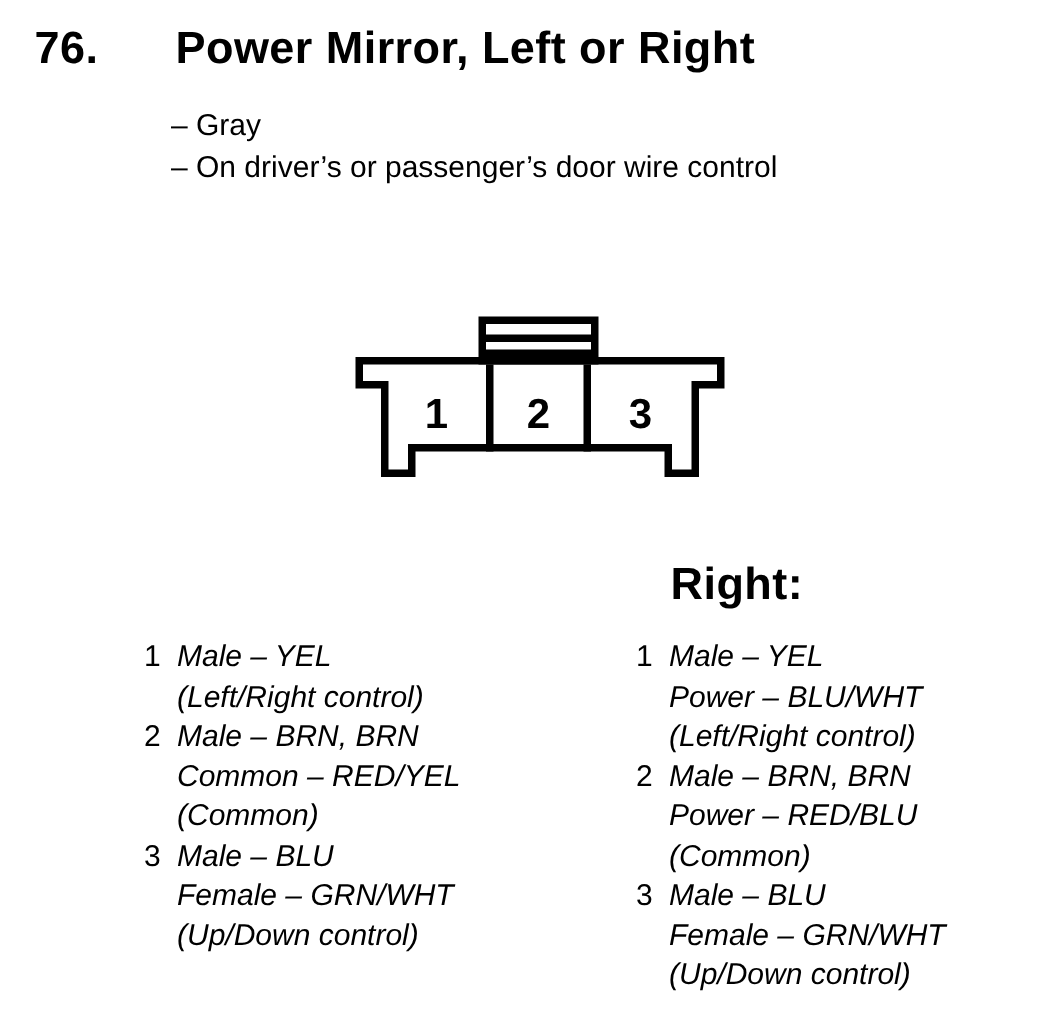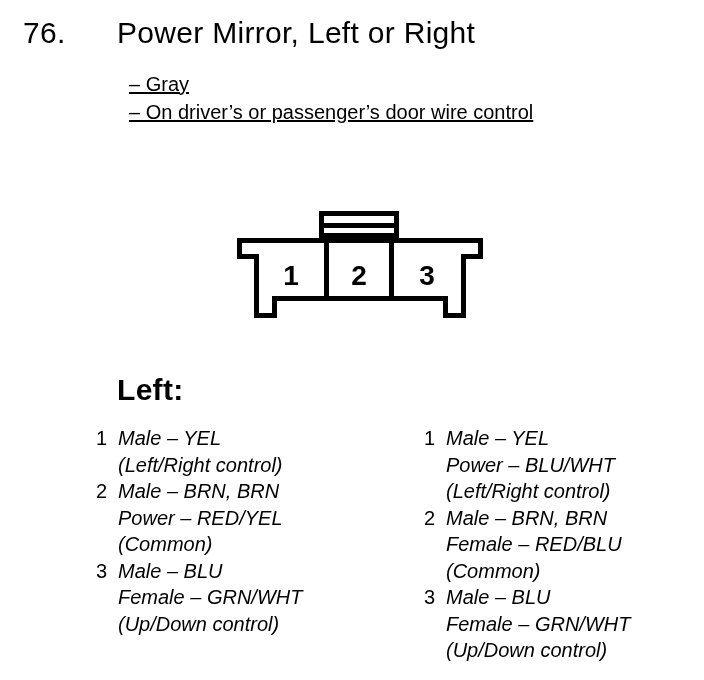--- a/index.html
+++ b/index.html
@@ -16,39 +16,38 @@
     font-family: "Liberation Sans", "DejaVu Sans", sans-serif;
     overflow: hidden;
   }
 
   
   .title-row {
     position: absolute;
     left: 23px;
     top: 15px;
     font-size: 30px;
-    font-weight: normal;
+    font-weight: bold;
     line-height: 36px;
     letter-spacing: 0.3px;
     white-space: nowrap;
   }
   .title-num {
     display: inline-block;
     width: 94px;
   }
 
   
   .bullets {
     position: absolute;
-    left: 129px;
+    left: 114px;
     top: 70px;
     font-size: 20px;
     line-height: 28px;
     white-space: nowrap;
-    text-decoration: underline;
   }
 
   
   .connector {
     position: absolute;
     left: 230px;
     top: 205px;
   }
   .connector text {
     font-family: "Liberation Sans", "DejaVu Sans", sans-serif;
@@ -115,35 +114,35 @@
              M242,243 H478 V254 H461 V313 H448 V296 H272 V313 H259 V254 H242 Z"></path>
 
     <rect x="324" y="243" width="5" height="58" fill="#000000"></rect>
     <rect x="389" y="243" width="5" height="58" fill="#000000"></rect>
 
     <text x="291" y="285" text-anchor="middle">1</text>
     <text x="359" y="285" text-anchor="middle">2</text>
     <text x="427" y="285" text-anchor="middle">3</text>
   </svg>
 
-  <div class="col-heading left">Left:</div>
+  <div class="col-heading right">Right:</div>
 
   <div class="pin-list left">
     <div class="pin-item">
       <span class="pin-num">1</span>
       <span class="pin-lines">
         <span class="pin-line">Male – YEL</span>
         <span class="pin-line">(Left/Right control)</span>
       </span>
     </div>
     <div class="pin-item">
       <span class="pin-num">2</span>
       <span class="pin-lines">
         <span class="pin-line">Male – BRN, BRN</span>
-        <span class="pin-line">Power – RED/YEL</span>
+        <span class="pin-line">Common – RED/YEL</span>
         <span class="pin-line">(Common)</span>
       </span>
     </div>
     <div class="pin-item">
       <span class="pin-num">3</span>
       <span class="pin-lines">
         <span class="pin-line">Male – BLU</span>
         <span class="pin-line">Female – GRN/WHT</span>
         <span class="pin-line">(Up/Down control)</span>
       </span>
@@ -156,21 +155,21 @@
       <span class="pin-lines">
         <span class="pin-line">Male – YEL</span>
         <span class="pin-line">Power – BLU/WHT</span>
         <span class="pin-line">(Left/Right control)</span>
       </span>
     </div>
     <div class="pin-item">
       <span class="pin-num">2</span>
       <span class="pin-lines">
         <span class="pin-line">Male – BRN, BRN</span>
-        <span class="pin-line">Female – RED/BLU</span>
+        <span class="pin-line">Power – RED/BLU</span>
         <span class="pin-line">(Common)</span>
       </span>
     </div>
     <div class="pin-item">
       <span class="pin-num">3</span>
       <span class="pin-lines">
         <span class="pin-line">Male – BLU</span>
         <span class="pin-line">Female – GRN/WHT</span>
         <span class="pin-line">(Up/Down control)</span>
       </span>

